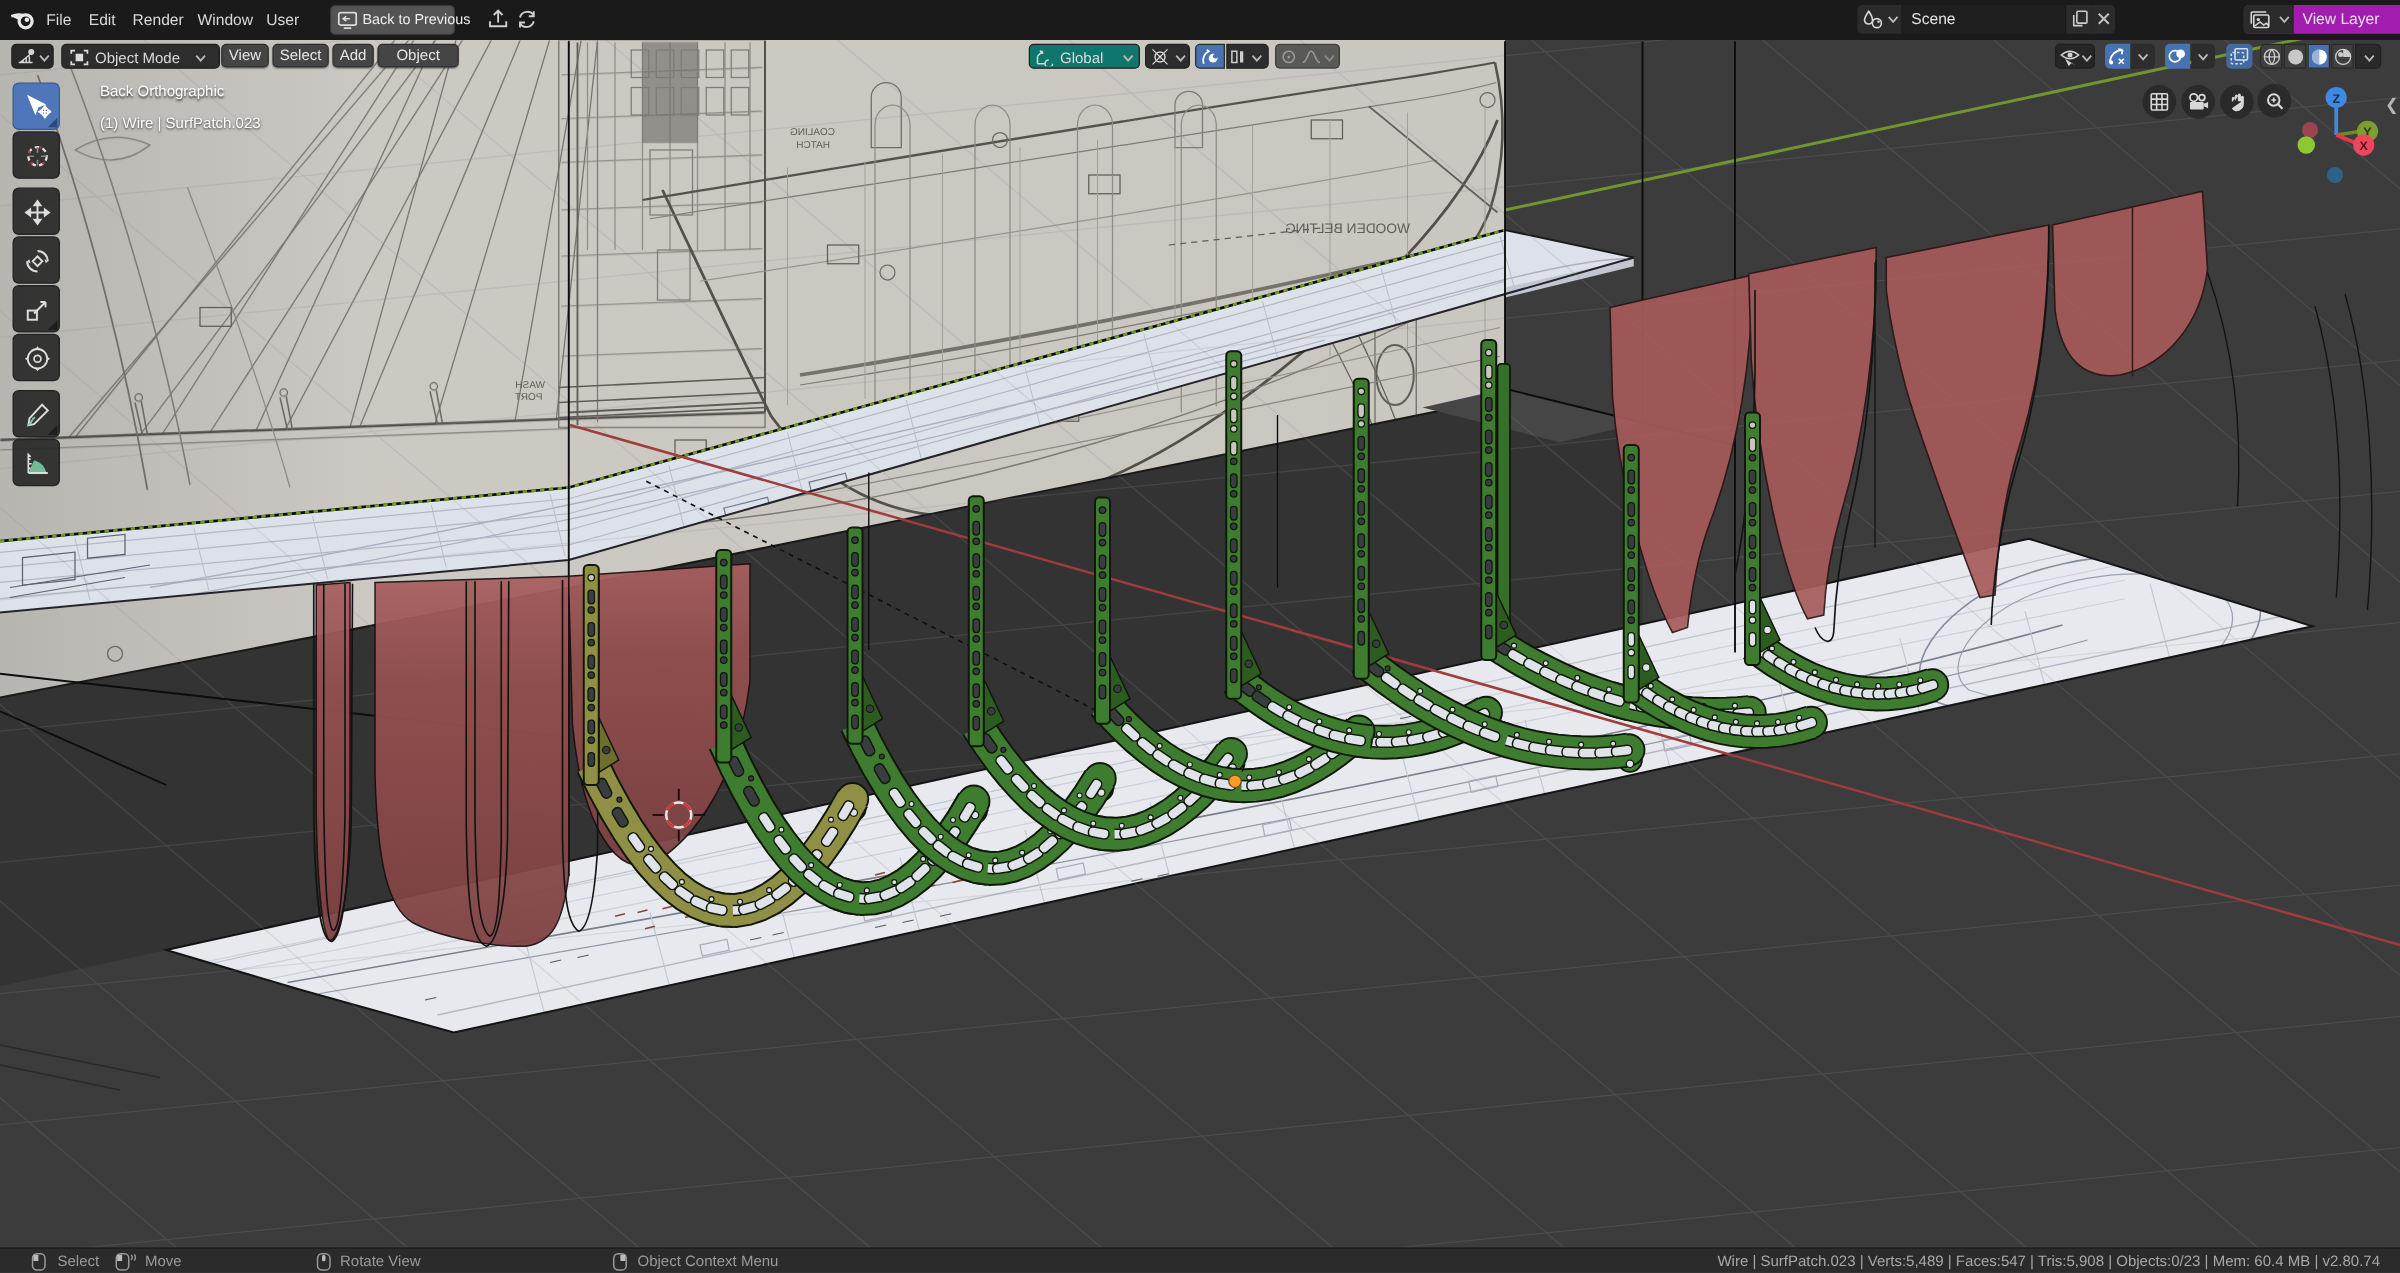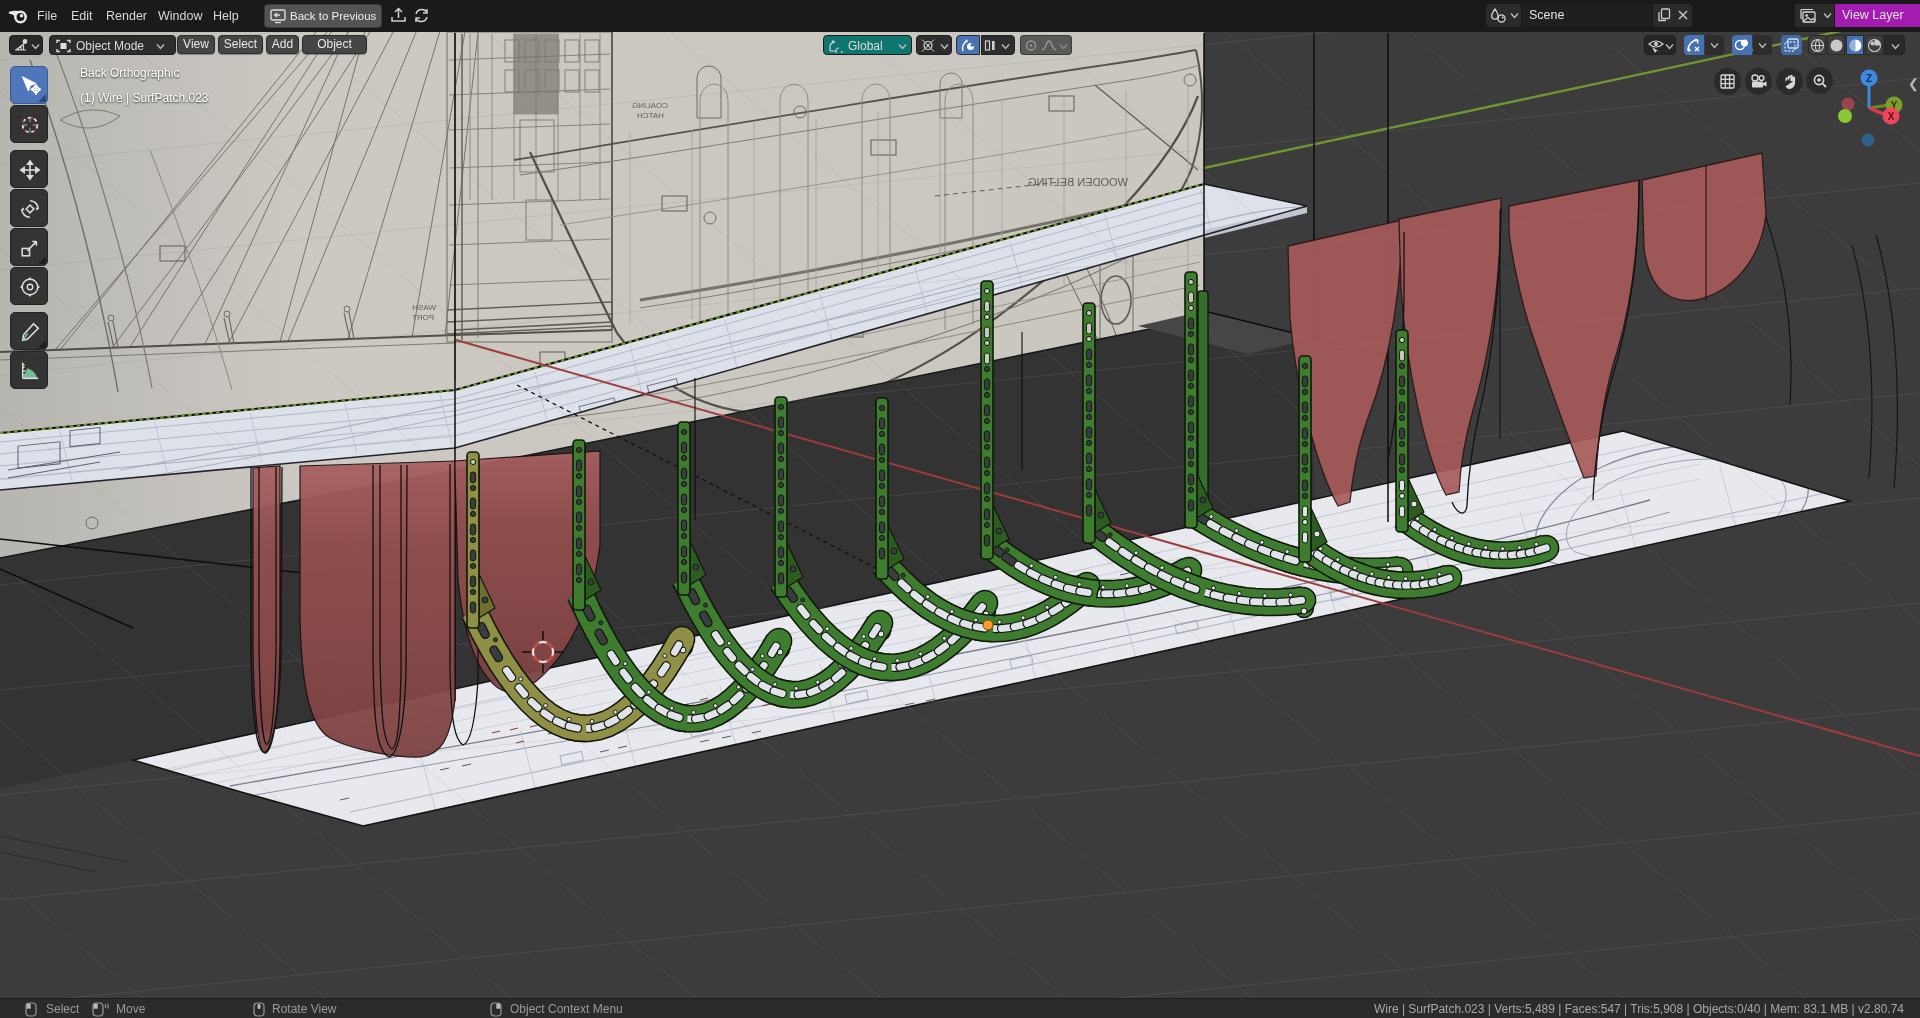--- a/index.html
+++ b/index.html
@@ -849,22 +849,22 @@
  <svg class="abs" style="left:8px;top:5px" width="22" height="22" viewBox="0 0 22 22">
   <circle cx="12.5" cy="12" r="5.2" fill="none" stroke="#e8e8e8" stroke-width="2.6"></circle>
   <circle cx="13.5" cy="10.8" r="1.8" fill="#e8e8e8"></circle>
   <path d="M1,8 L9,7.2 L7,11 Z" fill="#e8e8e8"></path>
   <path d="M1,8 Q6,6 10,7" stroke="#e8e8e8" stroke-width="2" fill="none"></path>
  </svg>
  <span class="menu" style="left:37px">File</span>
  <span class="menu" style="left:71px">Edit</span>
  <span class="menu" style="left:106px">Render</span>
  <span class="menu" style="left:158px">Window</span>
- <span class="menu" style="left:213px">Help</span>
- <div class="abs" style="left:264px;top:4px;width:118px;height:24px;background:#545454;border:1px solid #3a3a3a;border-radius:4px;color:#eee;font-size:11.5px;line-height:22px;white-space:nowrap">
+ <span class="menu" style="left:213px">User</span>
+ <div class="abs" style="left:264px;top:4px;width:100px;height:24px;background:#545454;border:1px solid #3a3a3a;border-radius:4px;color:#eee;font-size:11.5px;line-height:22px;white-space:nowrap">
    <svg class="abs" style="left:5px;top:4px" width="16" height="15" viewBox="0 0 16 15">
         <rect x="1" y="1" width="14" height="10" rx="1.5" fill="none" stroke="#ddd" stroke-width="1.4"></rect>
         <path d="M10,6 H5 M7,4 L4.6,6 L7,8" stroke="#ddd" stroke-width="1.3" fill="none"></path>
         <line x1="5" y1="13.5" x2="11" y2="13.5" stroke="#ddd" stroke-width="1.4"></line>
       </svg>
    <span style="margin-left:25px">Back to Previous</span>
  </div>
  <svg class="abs" style="left:390px;top:7px" width="17" height="17" viewBox="0 0 17 17">
       <path d="M8.5,11 V2 M5,5 L8.5,1.5 L12,5" stroke="#cfcfcf" stroke-width="1.5" fill="none"></path>
       <path d="M2,10 v4 h13 v-4" stroke="#cfcfcf" stroke-width="1.5" fill="none"></path>
@@ -1210,14 +1210,14 @@
   <svg class="abs" style="left:253px;top:3px" width="12" height="15" viewBox="0 0 12 15">
       <rect x="1" y="1" width="10" height="13" rx="3.5" fill="none" stroke="#999" stroke-width="1.2"></rect>
       <rect x="4.6" y="2" width="2.8" height="5" rx="1.2" fill="#bbb"></rect>
     </svg>
   <span class="abs" style="left:272px;top:3px">Rotate View</span>
   <svg class="abs" style="left:490px;top:3px" width="12" height="15" viewBox="0 0 12 15">
       <rect x="1" y="1" width="10" height="13" rx="3.5" fill="none" stroke="#999" stroke-width="1.2"></rect>
       <path d="M6.3,1.7 h4 v5 h-4 z" fill="#bbb"></path>
     </svg>
   <span class="abs" style="left:510px;top:3px">Object Context Menu</span>
-  <span class="abs" style="right:16px;top:3px;color:#a8a8a8">Wire | SurfPatch.023 | Verts:5,489 | Faces:547 | Tris:5,908 | Objects:0/40 | Mem: 83.1 MB | v2.80.74</span>
+  <span class="abs" style="right:16px;top:3px;color:#a8a8a8">Wire | SurfPatch.023 | Verts:5,489 | Faces:547 | Tris:5,908 | Objects:0/23 | Mem: 60.4 MB | v2.80.74</span>
 </div>
 
 </body></html>

